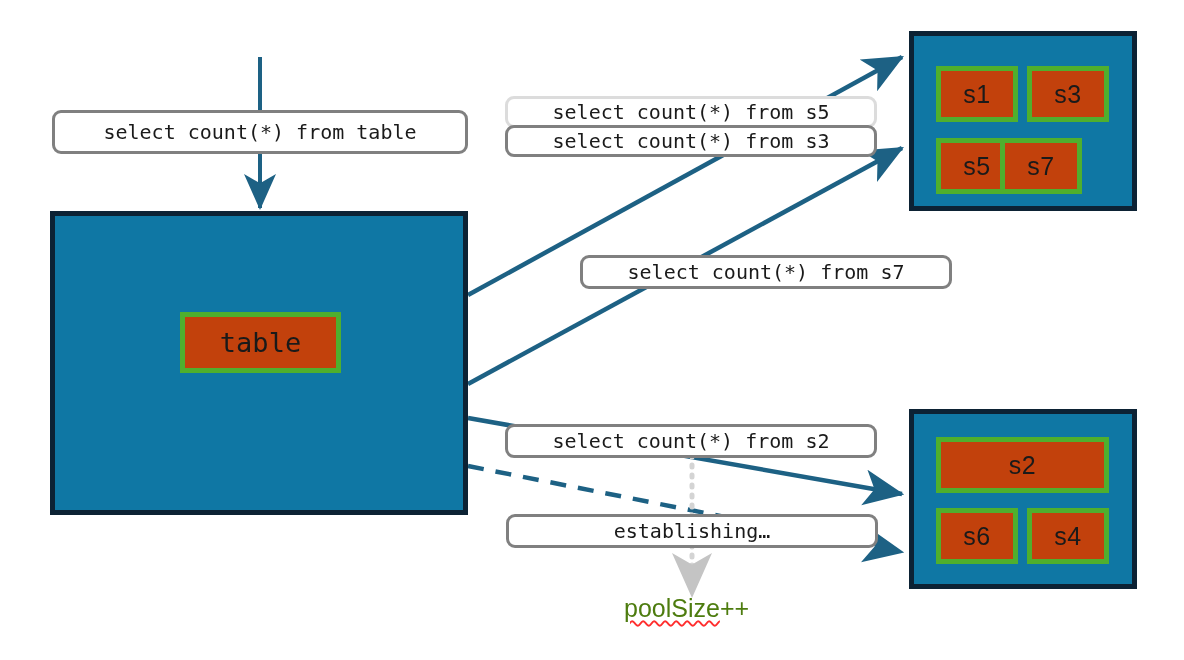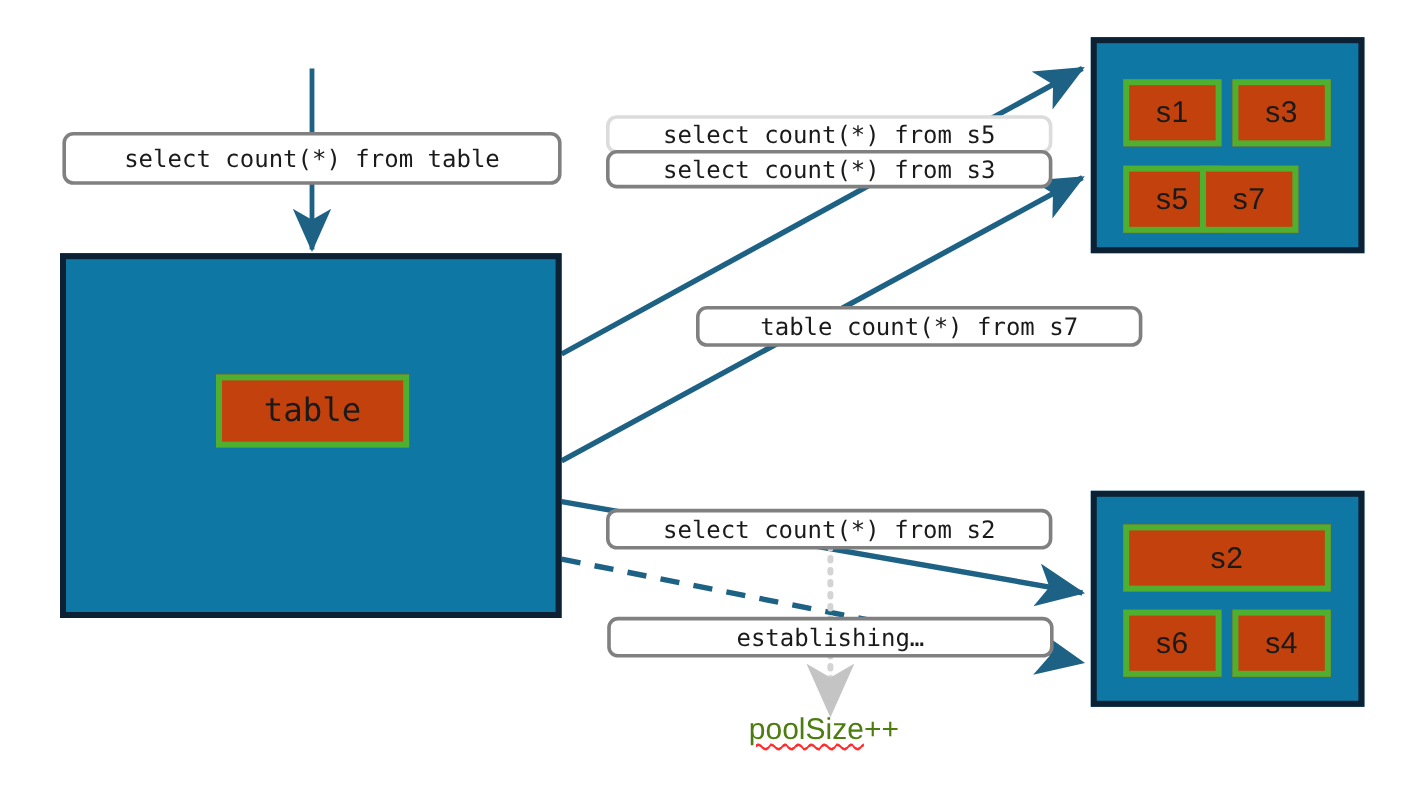--- a/index.html
+++ b/index.html
@@ -131,21 +131,21 @@
   <div class="teal-box" style="left:909px; top:409px; width:228px; height:180px;"></div>
 
   <div class="node server" style="left:936px; top:437px; width:173px; height:56px;">s2</div>
   <div class="node server" style="left:936px; top:508px; width:82px; height:56px;">s6</div>
   <div class="node server" style="left:1027px; top:508px; width:82px; height:56px;">s4</div>
 
   <div class="pill faded" style="left:505px; top:96px; width:372px; height:32px;">select count(*) from s5</div>
 
   <div class="pill" style="left:505px; top:125px; width:372px; height:32px;">select count(*) from s3</div>
 
-  <div class="pill" style="left:580px; top:255px; width:372px; height:34px;">table count(*) from s7</div>
+  <div class="pill" style="left:580px; top:255px; width:372px; height:34px;">select count(*) from s7</div>
 
   <div class="pill" style="left:505px; top:424px; width:372px; height:34px;">select count(*) from s2</div>
 
   <div class="pill" style="left:506px; top:514px; width:372px; height:34px;">establishing…</div>
 
   <div class="ghost-text" style="left:624px; top:594px;">
     <span class="spell">poolSize</span><span>++</span>
   </div>
 
 </div>

